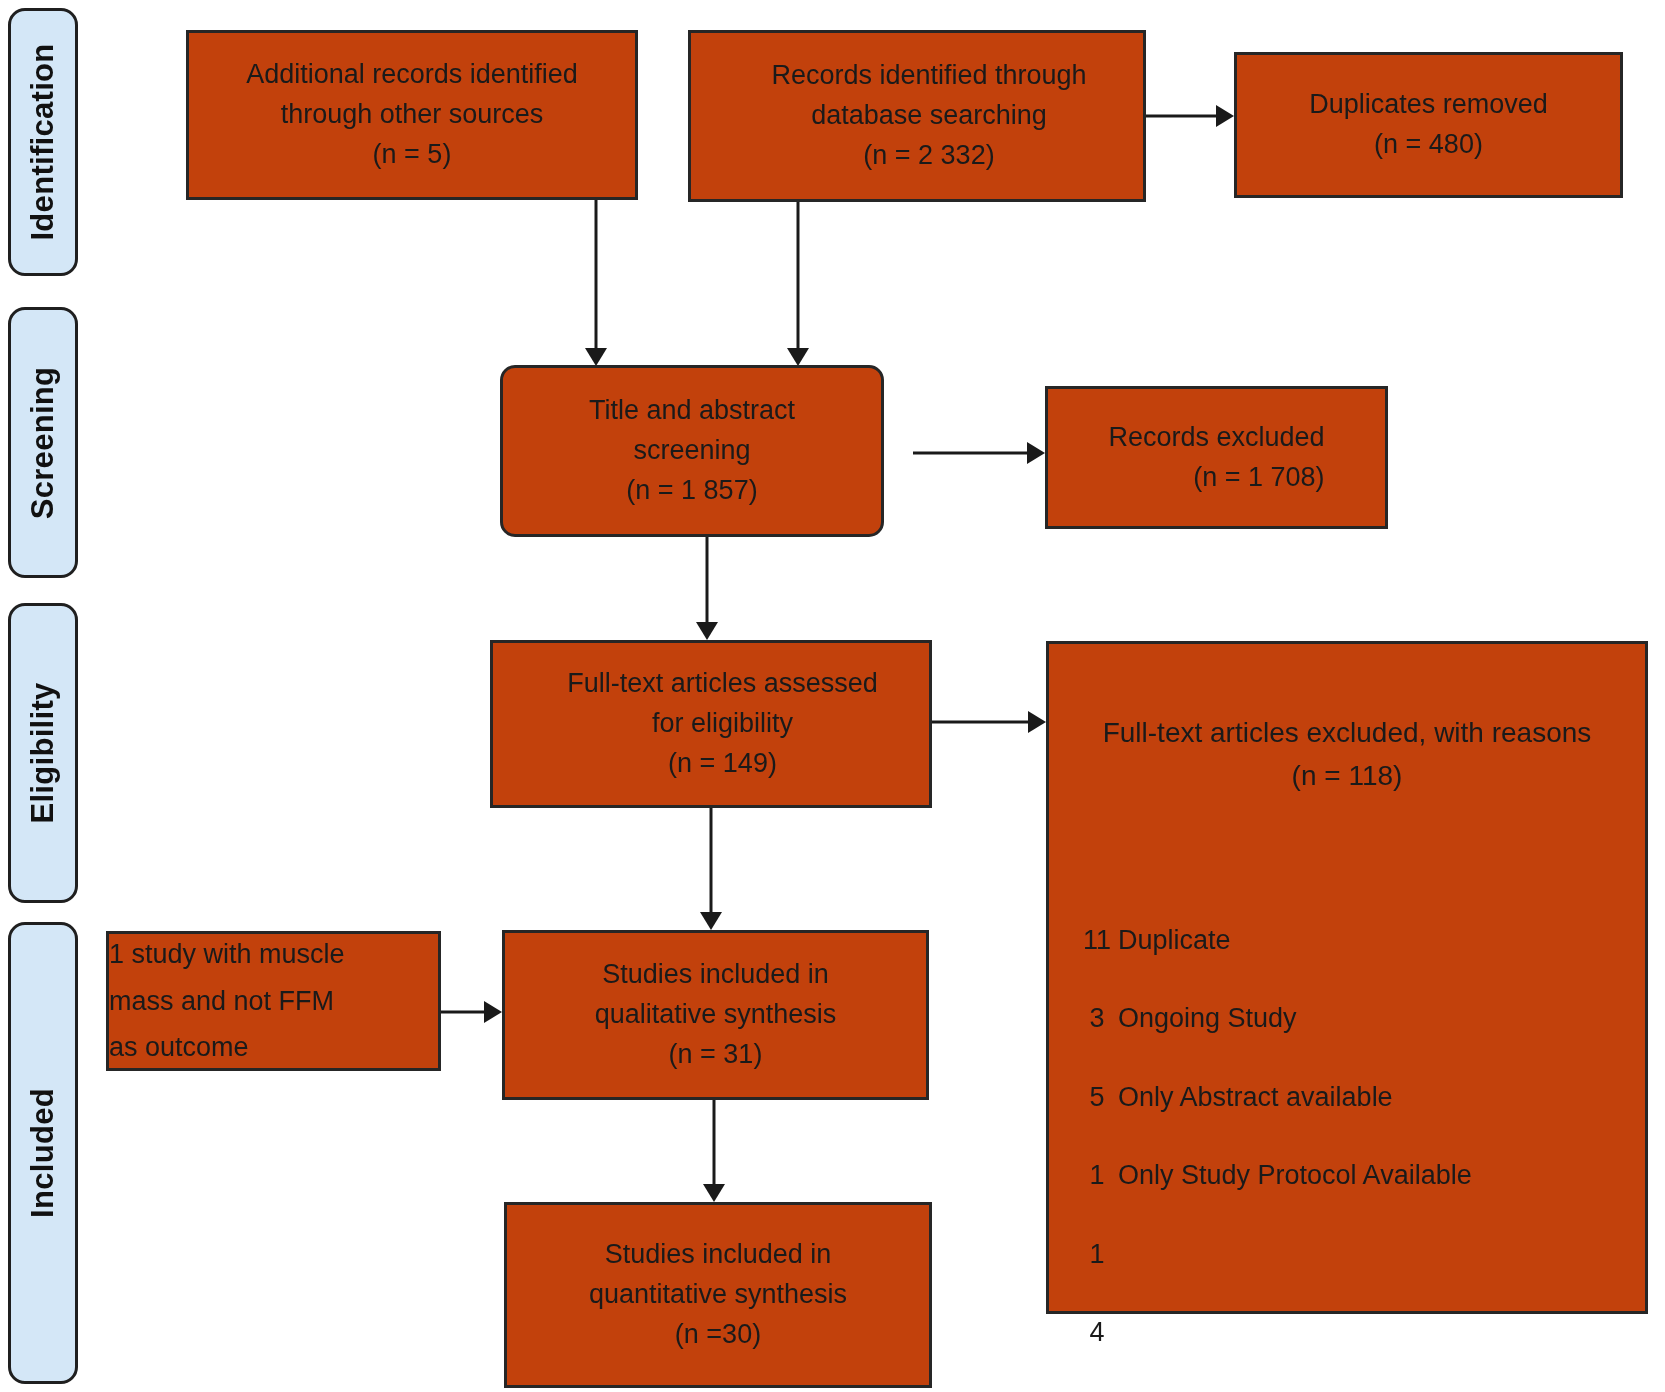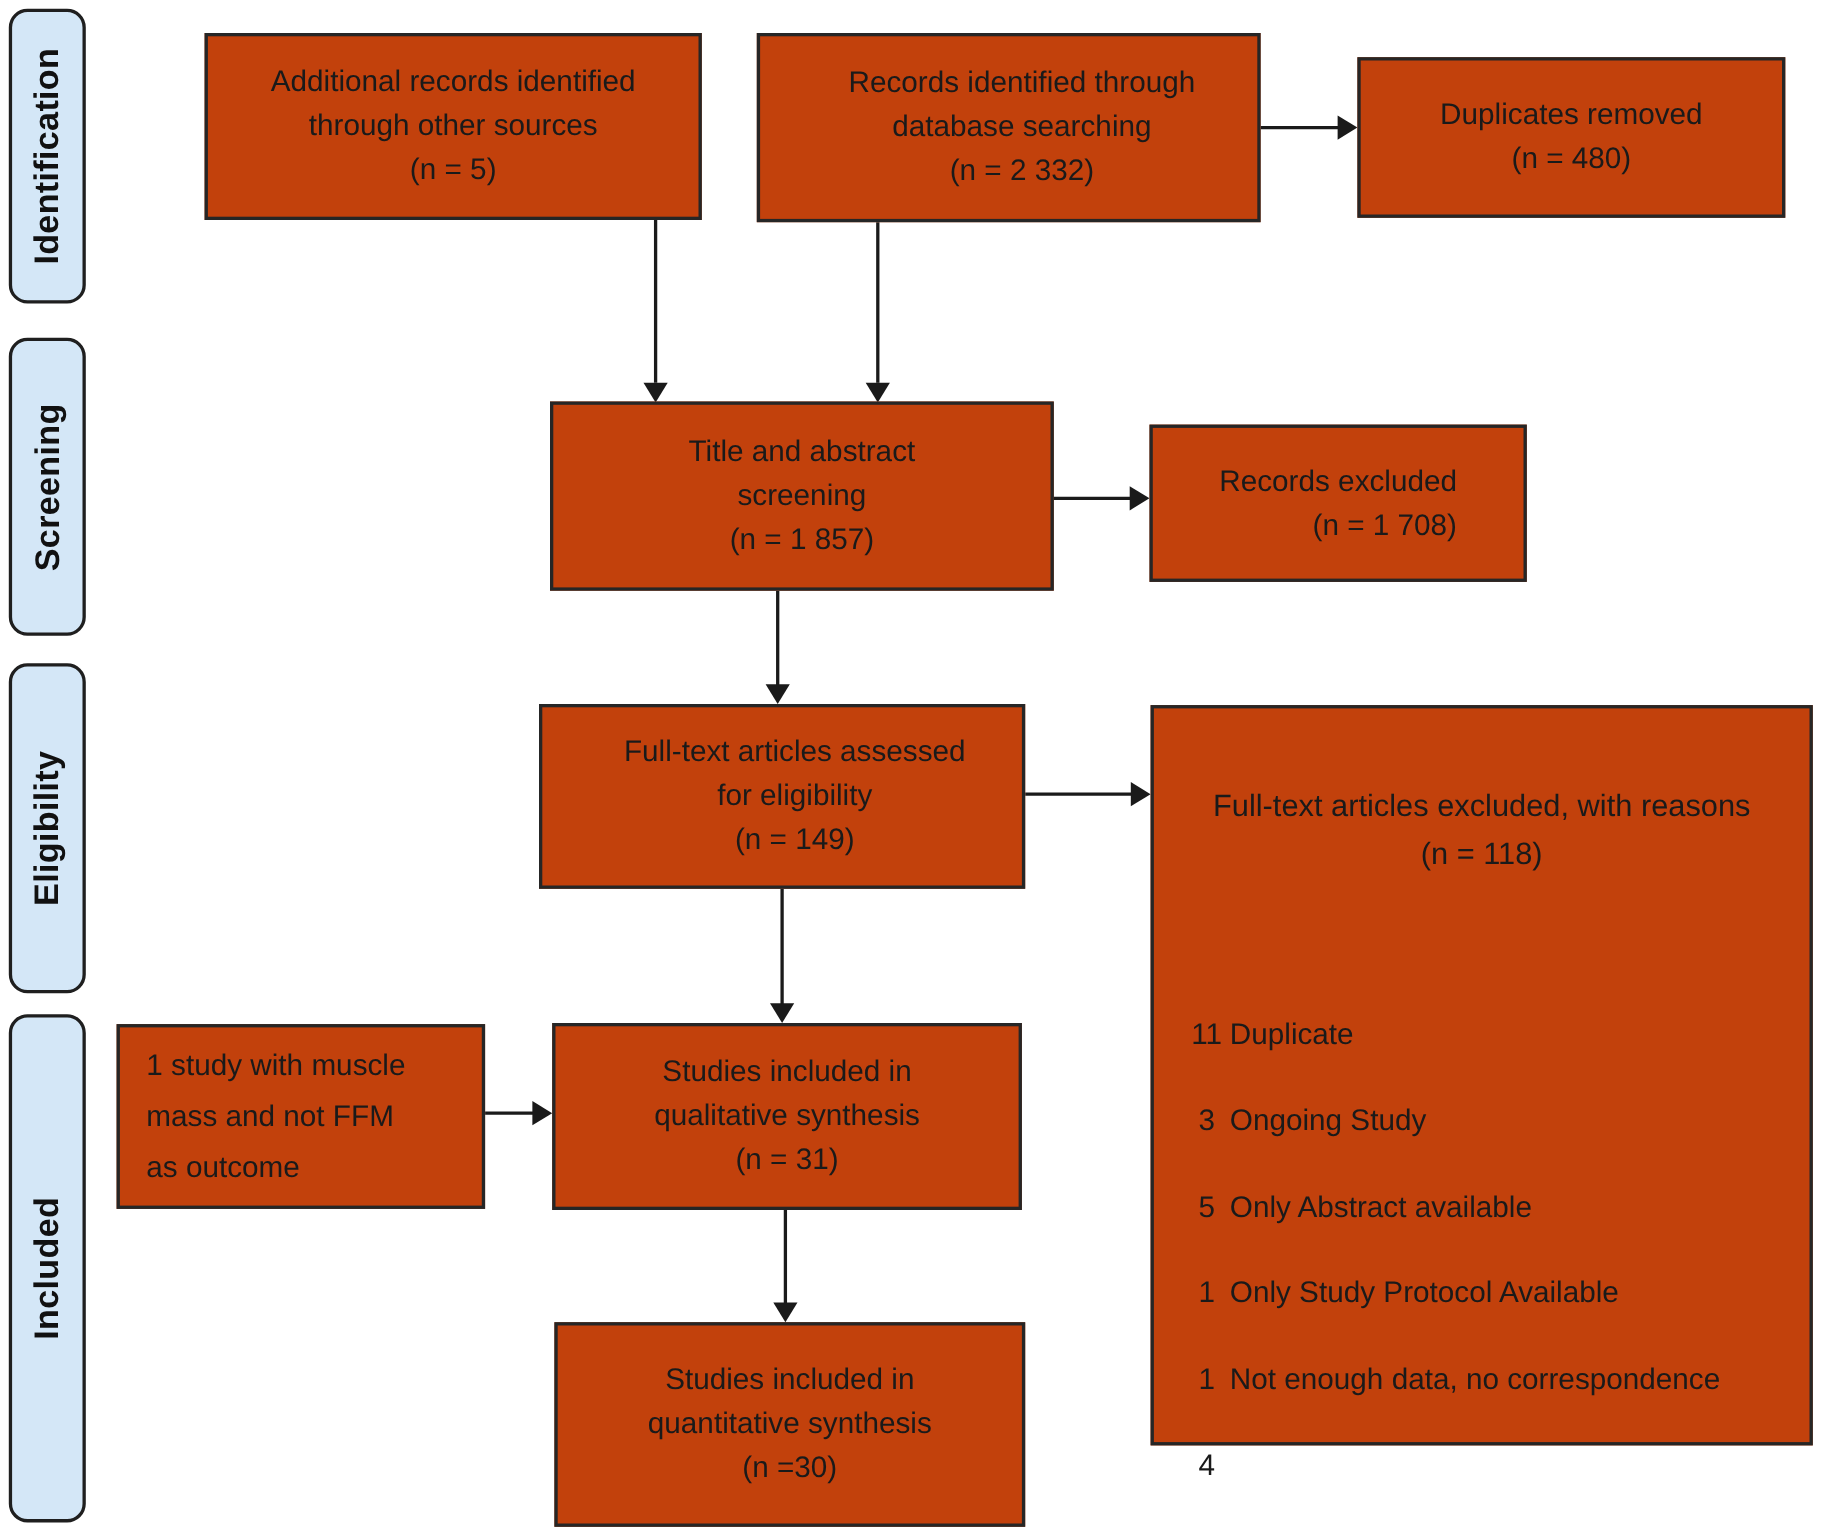--- a/index.html
+++ b/index.html
@@ -54,26 +54,26 @@
     justify-content: center;
     text-align: center;
     font-size: 27px;
     line-height: 1.48;
     white-space: pre-line;
     z-index: 2;
   }
   #box-identification-sources { left:186px; top:30px;  width:452px; height:170px; }
   #box-database-records      { left:688px; top:30px;  width:458px; height:172px;padding-left:24px; }
   #box-duplicates-removed    { left:1234px;top:52px;  width:389px; height:146px; }
-  #box-title-abstract        { left:500px; top:365px; width:458px; height:172px; }
+  #box-title-abstract        { left:500px; top:365px; width:384px; height:172px;border-radius:15px; }
   #box-records-excluded      { left:1045px;top:386px; width:343px; height:143px;text-align:right; }
   #box-fulltext-assessed     { left:490px; top:640px; width:442px; height:168px;padding-left:23px; }
-  #box-one-study             { left:106px; top:931px; width:335px; height:168px;
+  #box-one-study             { left:106px; top:931px; width:335px; height:140px;
                                justify-content:flex-start; text-align:left;
-                               padding-left:24px; line-height:1.72; }
+                               line-height:1.72; }
   #box-qualitative           { left:502px; top:930px; width:427px; height:170px; }
   #box-quantitative          { left:504px; top:1202px;width:428px; height:186px; }
   #box-fulltext-excluded {
     left:1046px; top:641px; width:602px; height:673px;
     display: block;
     padding-top: 28px;
     z-index: 2;
   }
   #box-fulltext-excluded .ft-header {
     text-align: center;
@@ -196,21 +196,20 @@
       <div class="reason-row">
         <span class="count">5</span>
         <span>Only Abstract available</span>
       </div>
       <div class="reason-row">
         <span class="count">1</span>
         <span>Only Study Protocol Available</span>
       </div>
       <div class="reason-row">
         <span class="count">1</span>
-        <span>Not enough data, no correspondence</span>
       </div>
       <div class="reason-row">
         <span class="count">4</span>
       </div>
       <div class="reason-row">
         <span class="count">34</span>
         <span>Weight Loss &lt;5%</span>
       </div>
       
       

